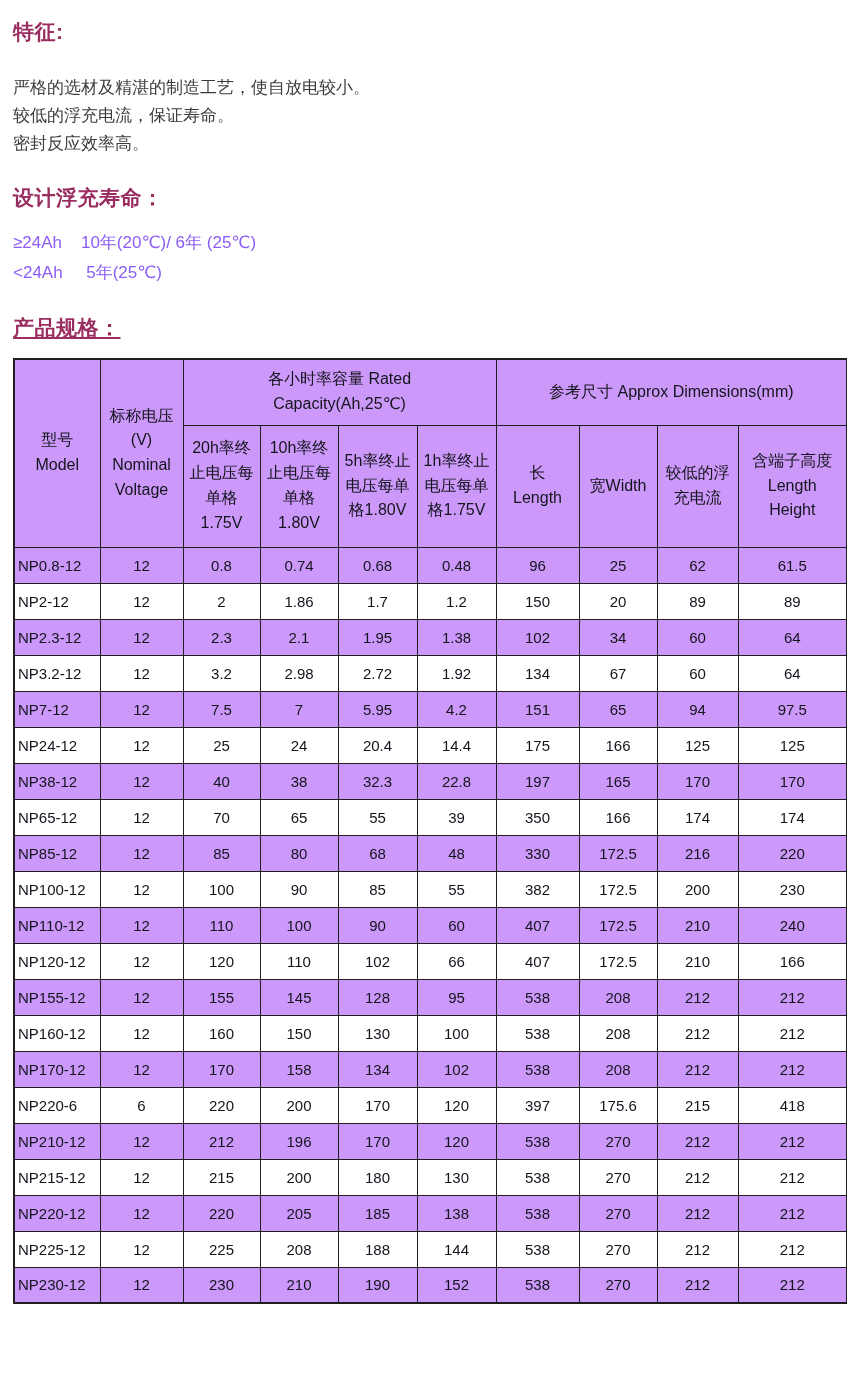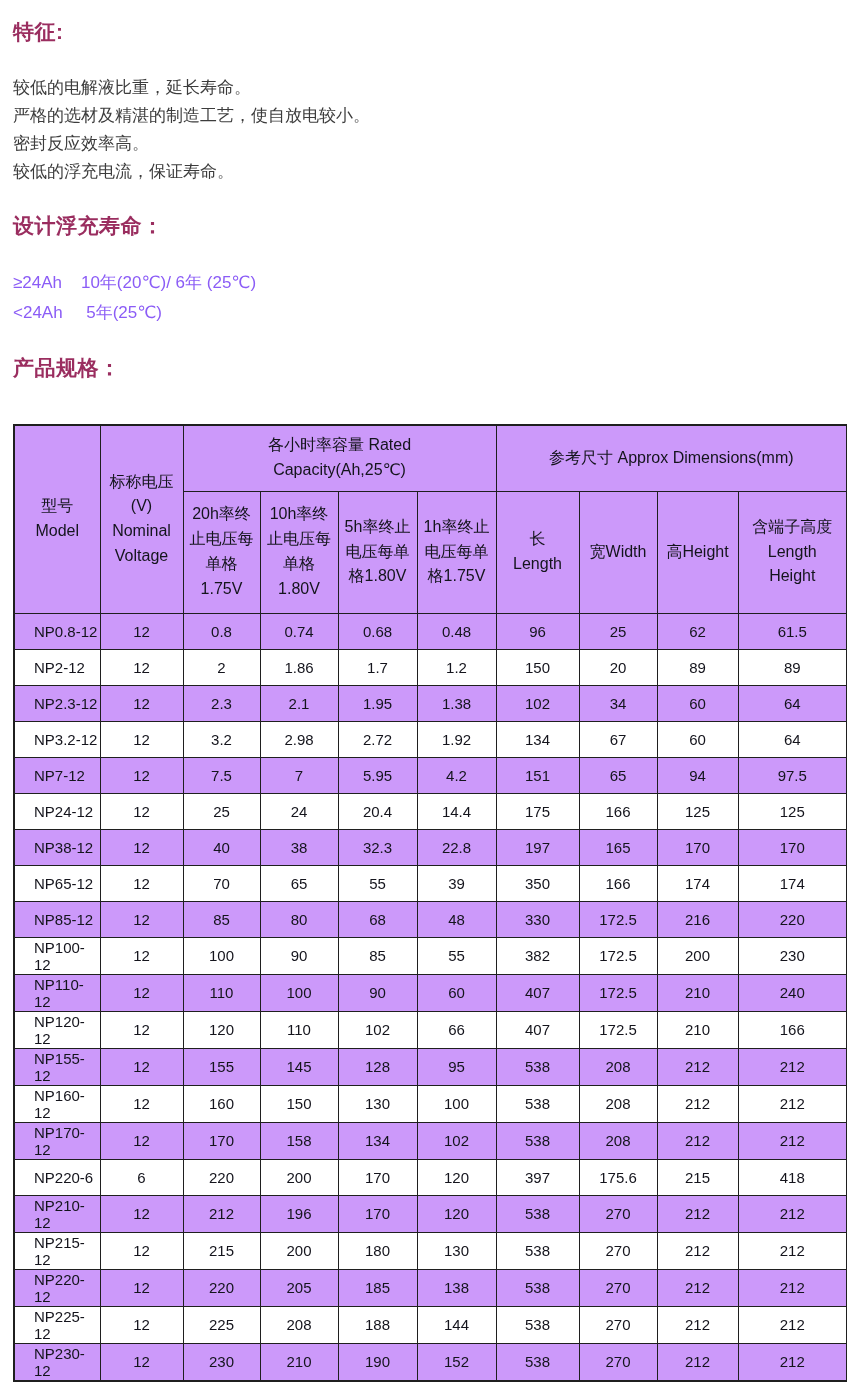--- a/index.html
+++ b/index.html
@@ -16,29 +16,29 @@
     font-weight: bold;
     letter-spacing: 0.5px;
   }
   .title-features { margin-bottom: 28px; }
   .feature-lines { margin-bottom: 26px; }
   .feature-line {
     font-size: 17px;
     color: #3c3c3c;
     line-height: 28px;
   }
-  .title-float { margin-bottom: 28px; }
+  .title-float { margin-bottom: 16px; }
   .float-lines { margin-bottom: 26px; }
   .float-line {
     font-size: 17px;
     color: #8b5cf6;
     line-height: 30px;
     white-space: pre-wrap;
   }
-  .title-specs { margin-bottom: 42px; }
+  .title-specs { margin-bottom: 16px; text-decoration: underline; }
 
   table.spec-table {
     border-collapse: collapse;
     table-layout: fixed;
     width: 833px;
     border: 2px solid #1f1f1f;
   }
   .spec-table th, .spec-table td {
     border: 1px solid #1f1f1f;
     text-align: center;
@@ -57,36 +57,35 @@
   }
   .spec-table td {
     font-size: 15px;
     height: 36px;
     padding: 1px 2px;
   }
   .spec-table thead tr.group-row th { height: 66px; }
   .spec-table thead tr.sub-row th { height: 122px; }
   .spec-table td.model-cell {
     text-align: left;
-    padding-left: 19px;
+    padding-left: 3px;
   }
   .spec-table tbody tr.white td { background: #ffffff; }
   .spec-table tbody tr.purple td { background: #cc99fa; }
 </style>
 </head>
 <body>
 
 <div class="page">
 
   <h2 class="section-title title-features">特征:</h2>
   <div class="feature-lines">
-    <div class="feature-line">较低的电解液比重，延长寿命。</div>
     <div class="feature-line">严格的选材及精湛的制造工艺，使自放电较小。</div>
+    <div class="feature-line">较低的浮充电流，保证寿命。</div>
     <div class="feature-line">密封反应效率高。</div>
-    <div class="feature-line">较低的浮充电流，保证寿命。</div>
   </div>
 
   <h2 class="section-title title-float">设计浮充寿命：</h2>
   <div class="float-lines">
     <div class="float-line">≥24Ah    10年(20℃)/ 6年 (25℃)</div>
     <div class="float-line">&lt;24Ah     5年(25℃)</div>
   </div>
 
   <h2 class="section-title title-specs">产品规格：</h2>
 
@@ -118,21 +117,21 @@
       <tr class="sub-row">
         <th>20h率终止电压每单格
 1.75V</th>
         <th>10h率终止电压每单格
 1.80V</th>
         <th>5h率终止电压每单格1.80V</th>
         <th>1h率终止电压每单格1.75V</th>
         <th>长
 Length</th>
         <th>宽Width</th>
-        <th>高Height</th>
+        <th>较低的浮充电流</th>
         <th>含端子高度
 Length
 Height</th>
       </tr>
     </thead>
     <tbody>
         <tr class="purple">
           <td class="model-cell">NP0.8-12</td>
           <td>12</td>
           <td>0.8</td>

